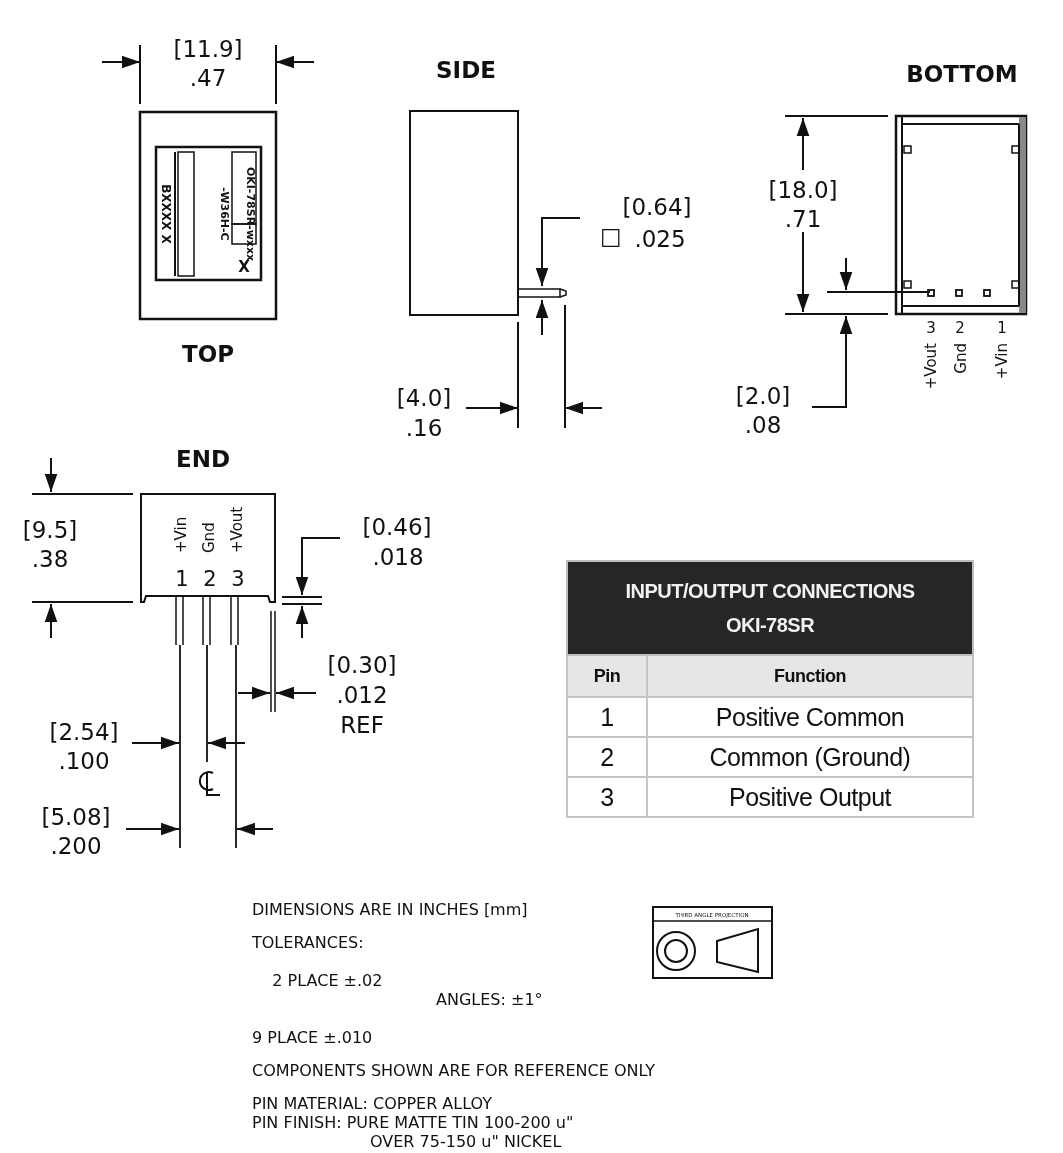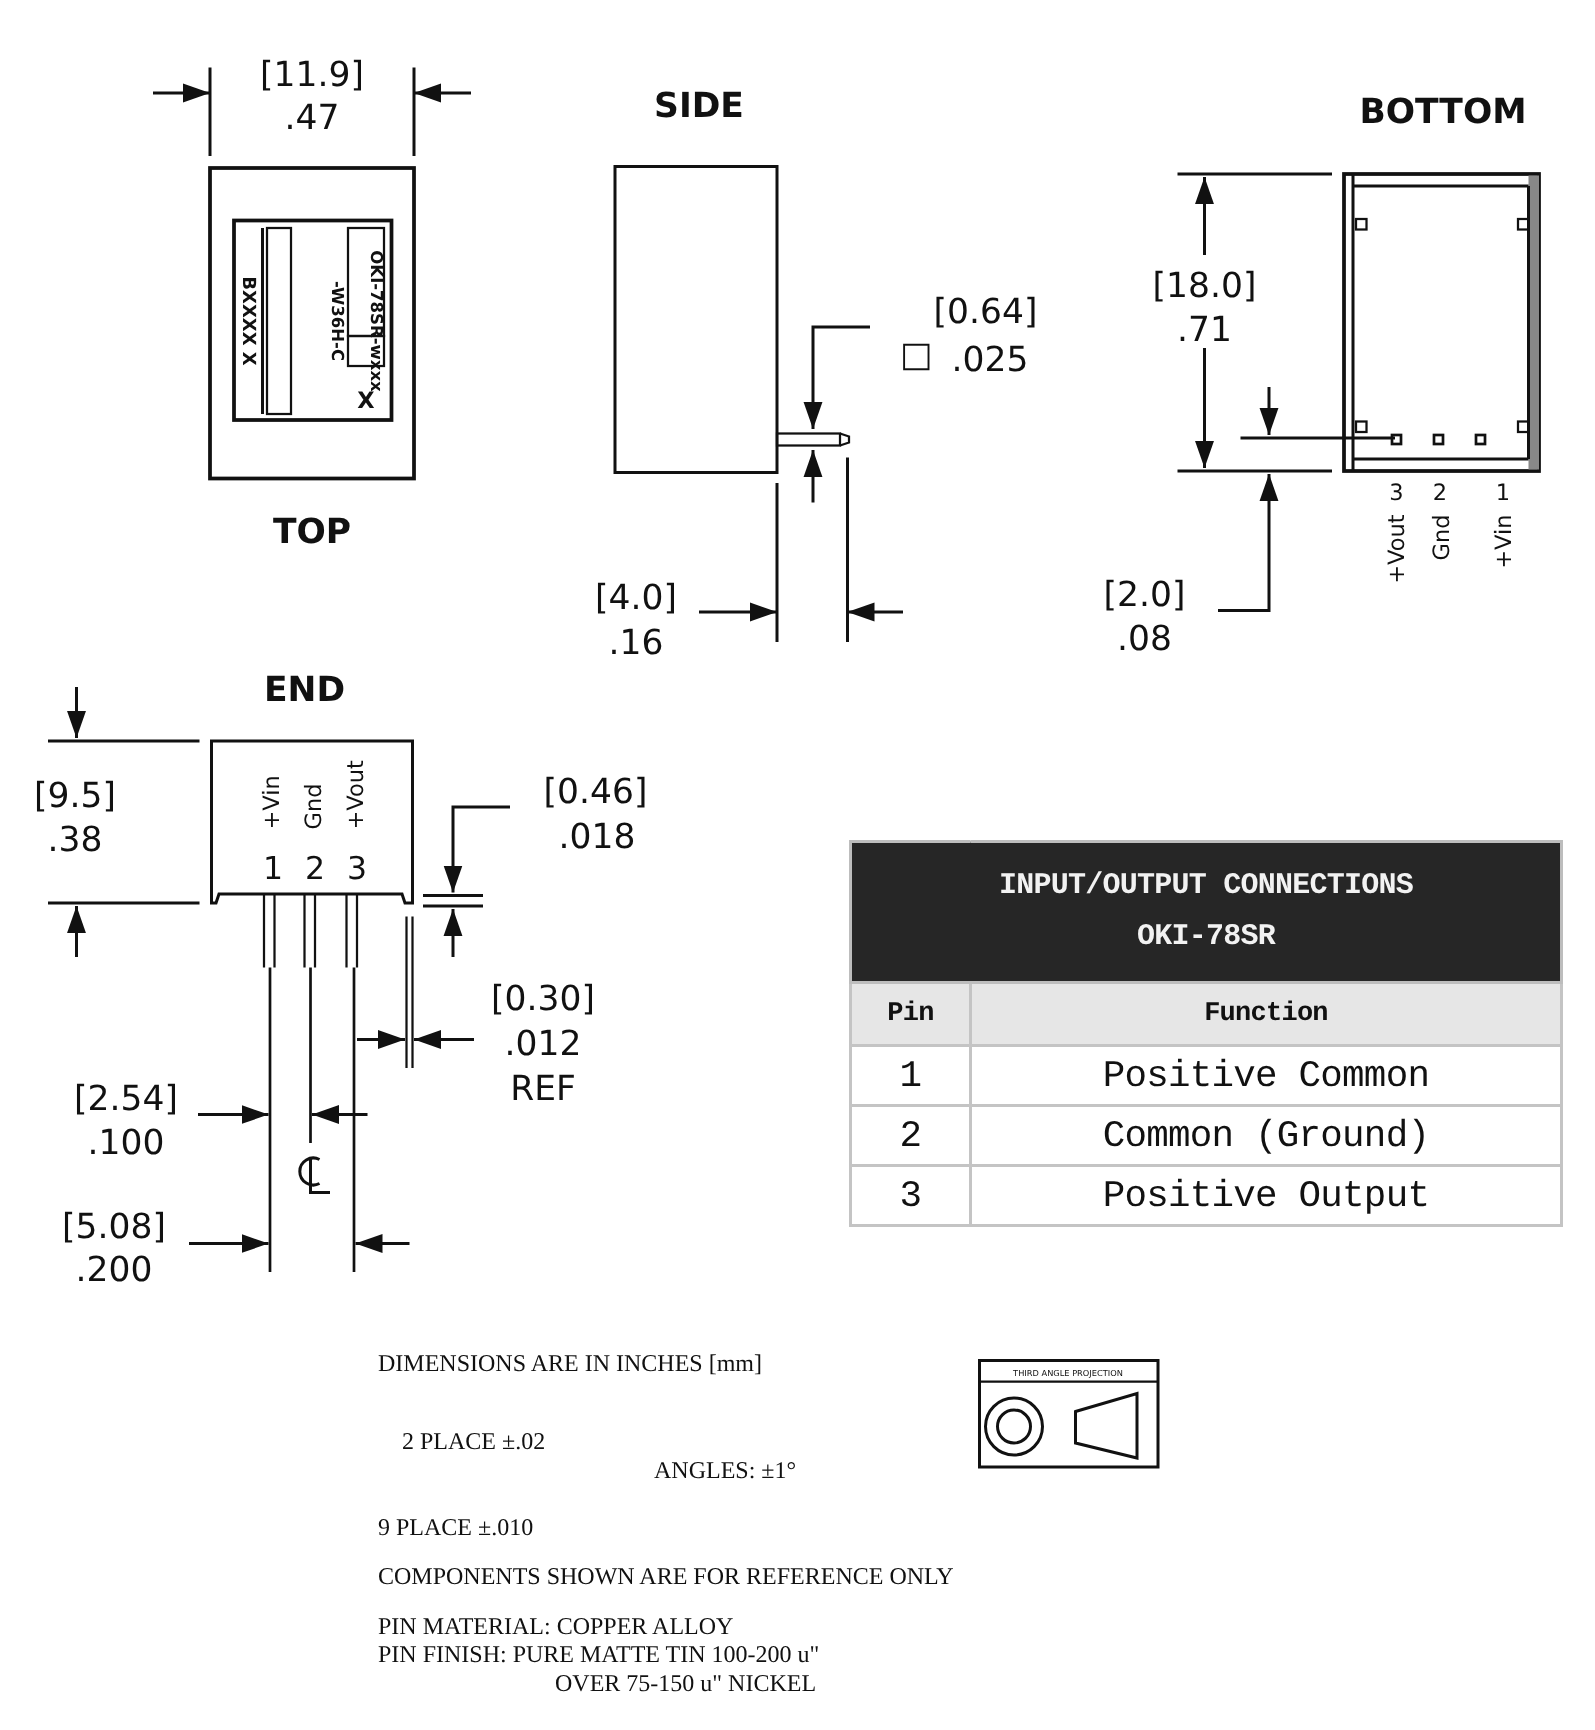--- a/index.html
+++ b/index.html
@@ -6,24 +6,24 @@
   body { width:1063px; height:1153px; position:relative; overflow:hidden;
          font-family:"DejaVu Sans", sans-serif; color:#111; }
   svg.drawing { position:absolute; left:0; top:0; }
   .lbl { font-family:"DejaVu Sans", sans-serif; fill:#111; }
   .view-title { font-weight:bold; font-size:23px; }
   .dim { font-size:23px; }
   .pinlbl { font-size:15px; }
   .pinnum { font-size:21px; }
   .notes { position:absolute; left:252px; top:900px; font-family:"DejaVu Sans", sans-serif;
            font-size:16px; color:#111; line-height:19px; }
-  .notes div { white-space:pre;font-family:Liberation Serif, serif; }
+  .notes div { white-space:pre; }
   .gap { height:14px; }
-  .tbl { position:absolute; left:566px; top:560px; width:476px; border-collapse:collapse;
-         font-family:Liberation Mono, monospace; }
+  .tbl { position:absolute; left:566px; top:560px; width:408px; border-collapse:collapse;
+         font-family:Liberation Sans, sans-serif; }
   .tbl .hdr { background:#262626; color:#f2f2f2; font-weight:bold; text-align:center;
               font-size:20px; line-height:34px; height:90px; letter-spacing:-0.5px;
               border:2px solid #bdbdbd; }
   .tbl th.col { background:#e6e6e6; font-size:18px; font-weight:bold; height:38px;
                 border:2px solid #c4c4c4; letter-spacing:-0.5px; }
   .tbl td { font-size:25px; text-align:center; height:36px; border:2px solid #c4c4c4;
             letter-spacing:-0.5px; }
   .tbl .pin-col { width:76px; }
 </style>
 </head>
@@ -226,20 +226,21 @@
   <tr>
     <td>3</td>
     <td>Positive Output</td>
   </tr>
 </tbody>
   </table>
 
 <div class="notes">
   <div>DIMENSIONS ARE IN INCHES [mm]</div>
   <div class="gap"></div>
+  <div>TOLERANCES:</div>
   <div style="position:relative;">
     <span>2 PLACE ±.02</span>
     <span style="position:absolute; left:184px;text-align:center;">ANGLES: ±1°</span>
   </div>
   <div>9 PLACE ±.010</div>
   <div class="gap"></div>
   <div>COMPONENTS SHOWN ARE FOR REFERENCE ONLY</div>
   <div class="gap"></div>
   <div>PIN MATERIAL: COPPER ALLOY</div>
   <div>PIN FINISH: PURE MATTE TIN 100-200 u"</div>

